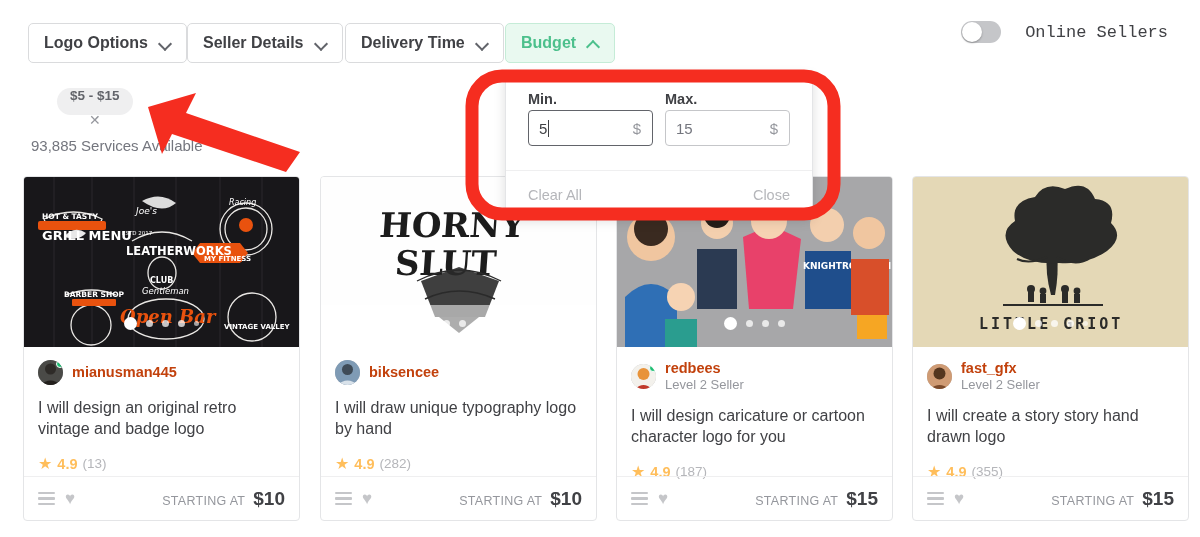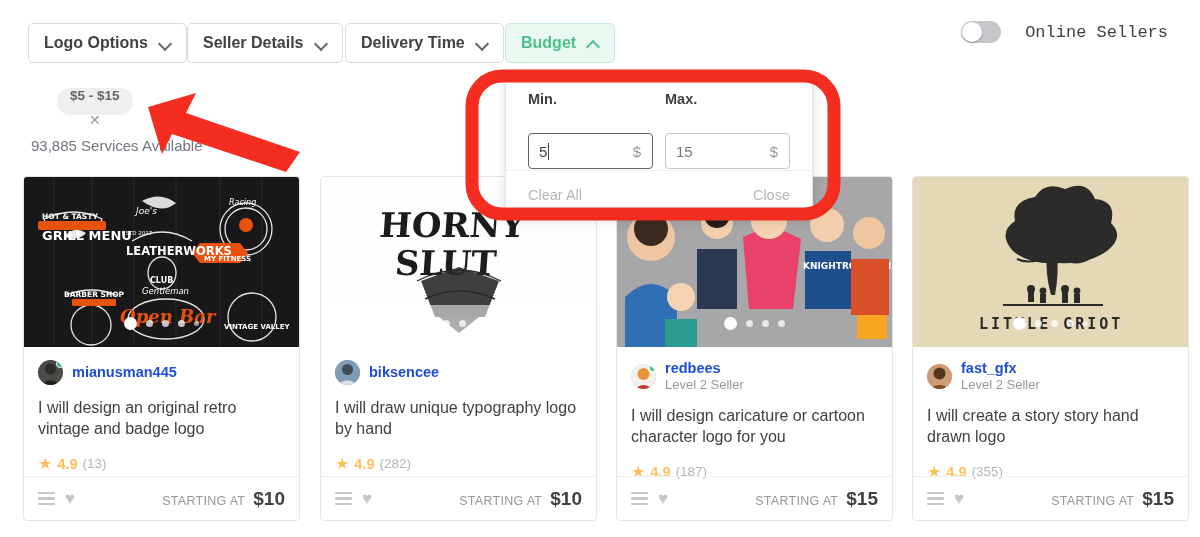--- a/index.html
+++ b/index.html
@@ -53,21 +53,21 @@
   .sortby .chev::before{content:"";position:absolute;left:0;top:1px;width:9px;height:9px;border-right:2px solid #404145;border-bottom:2px solid #404145;transform:rotate(45deg);}
 
   
   .dropdown{
     position:absolute;left:505px;top:74px;width:308px;height:145px;
     background:#fff;border:1px solid #e4e5e7;border-radius:4px;
     box-shadow:0 2px 12px rgba(0,0,0,.13);z-index:30;box-sizing:border-box;
   }
   .dd-fields{display:flex;padding:16px 22px 0 22px;gap:12px;}
   .dd-field{width:126px;}
-  .dd-label{font-size:14.5px;font-weight:700;color:#404145;margin-bottom:26px;}
+  .dd-label{font-size:14.5px;font-weight:700;color:#404145;margin-bottom:3px;}
   .dd-input{
     position:relative;height:36px;border:1px solid #c5c6c9;border-radius:4px;
     display:flex;align-items:center;padding:0 10px;box-sizing:border-box;background:#fff;
   }
   .dd-input.focused{border-color:#62646a;}
   .dd-input .val{font-size:15px;color:#404145;}
   .dd-input .val.placeholder{color:#74767e;}
   .dd-input .caret{width:1px;height:17px;background:#404145;margin-left:1px;}
   .dd-input .cur{position:absolute;right:11px;font-size:15px;color:#95979d;}
   .dd-foot{
@@ -90,21 +90,21 @@
   .thumb{position:relative;height:170px;overflow:hidden;}
   .dots{position:absolute;bottom:17px;left:0;width:100%;display:flex;align-items:center;justify-content:center;gap:9px;}
   .dots i{display:block;width:7px;height:7px;border-radius:50%;background:#fff;opacity:.75;}
   .dots i.on{width:13px;height:13px;opacity:1;}
   .dots i.sm{width:5px;height:5px;opacity:.6;}
 
   .c-body{padding:13px 14px 0 14px;}
   .seller{display:flex;align-items:center;gap:9px;}
   .avatar{position:relative;width:25px;height:25px;border-radius:50%;overflow:hidden;flex:none;background:#b9bbbe;}
   .avatar .on-dot{position:absolute;right:-1px;top:0;width:8px;height:8px;border-radius:50%;background:#1dbf73;border:1.5px solid #fff;box-sizing:border-box;}
-  .sname{font-size:14.5px;font-weight:700;color:#1d4ed8;line-height:1.15;}
+  .sname{font-size:14.5px;font-weight:700;color:#c2410c;line-height:1.15;}
   .slevel{font-size:13px;color:#95979d;line-height:1.25;}
   .title{margin-top:12px;font-size:16px;line-height:1.32;color:#404145;}
   .rating{margin-top:15px;display:flex;align-items:center;gap:5px;font-size:14.5px;}
   .star{color:#ffbe5b;font-size:16px;}
   .rate-v{color:#ffbe5b;font-weight:700;text-align:right;}
   .rate-c{color:#b5b6ba;font-size:13.5px;}
 
   .c-foot{
     position:absolute;left:0;bottom:0;width:100%;height:44px;box-sizing:border-box;
     border-top:1px solid #efeff0;display:flex;align-items:center;justify-content:space-between;padding:0 14px;

